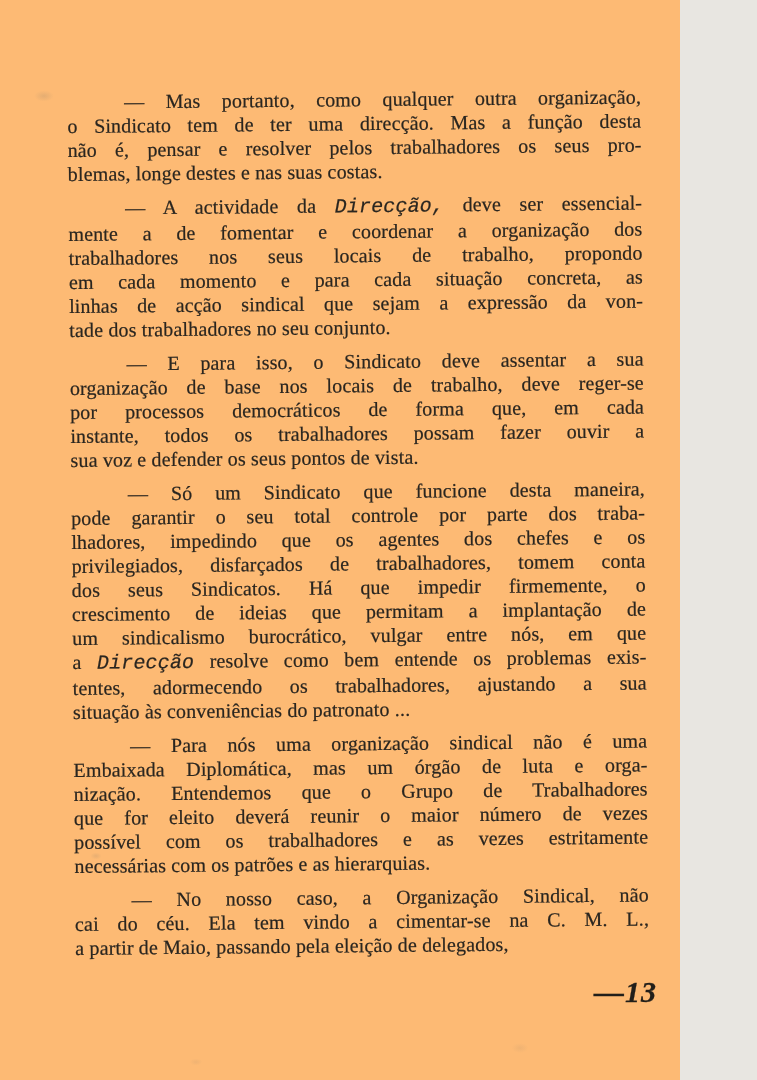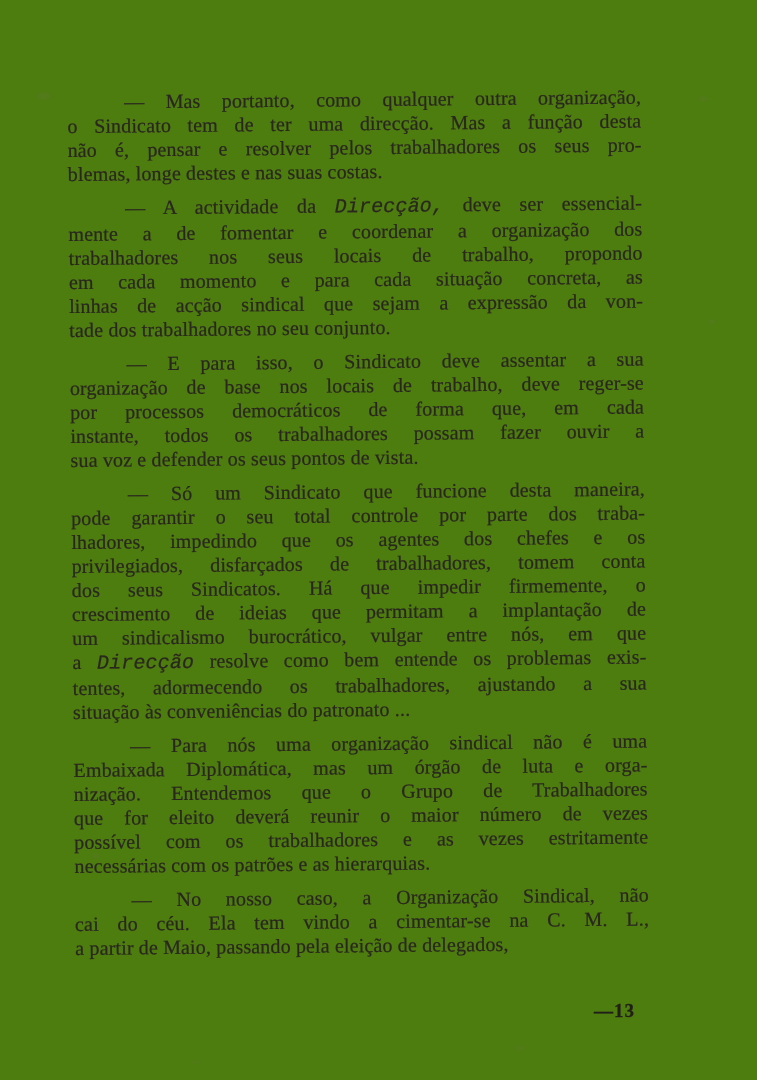--- a/index.html
+++ b/index.html
@@ -5,23 +5,23 @@
   html, body {
     margin: 0;
     padding: 0;
     width: 757px;
     height: 1080px;
     overflow: hidden;
     background: #e8e6e1;
   }
   .sheet {
     position: relative;
-    width: 757px;
+    width: 680px;
     height: 1080px;
-    background: #4d7c0f;
+    background: #fdba74;
     font-family: "Liberation Serif", "DejaVu Serif", serif;
     color: #2a2620;
     overflow: hidden;
   }
   
   .sheet::before {
     content: "";
     position: absolute;
     inset: 0;
     pointer-events: none;
@@ -46,25 +46,26 @@
     -webkit-text-stroke: 0.25px rgba(42,38,32,0.85);
   }
   .para { margin: 0 0 10px 0; }
   .para:last-child { margin-bottom: 0; }
   .line { text-align: justify; white-space: normal; }
   .line.just { text-align-last: justify; }
   .line.first { padding-left: 57px; }
   .line i { font-style: italic; font-family: Liberation Mono, monospace; }
   .page-number {
     position: absolute;
-    top: 1000px;
+    top: 975px;
     left: 594px;
     width: 70px;
-    font-size: 19px;
+    font-size: 30px;
     font-weight: bold;
+    font-style: italic;
     letter-spacing: 1px;
     color: #221f1a;
     -webkit-text-stroke: 0.3px rgba(34,31,26,0.9);
   }
 </style>
 </head>
 <body>
 
 <div class="sheet">
   <div class="text-block">

